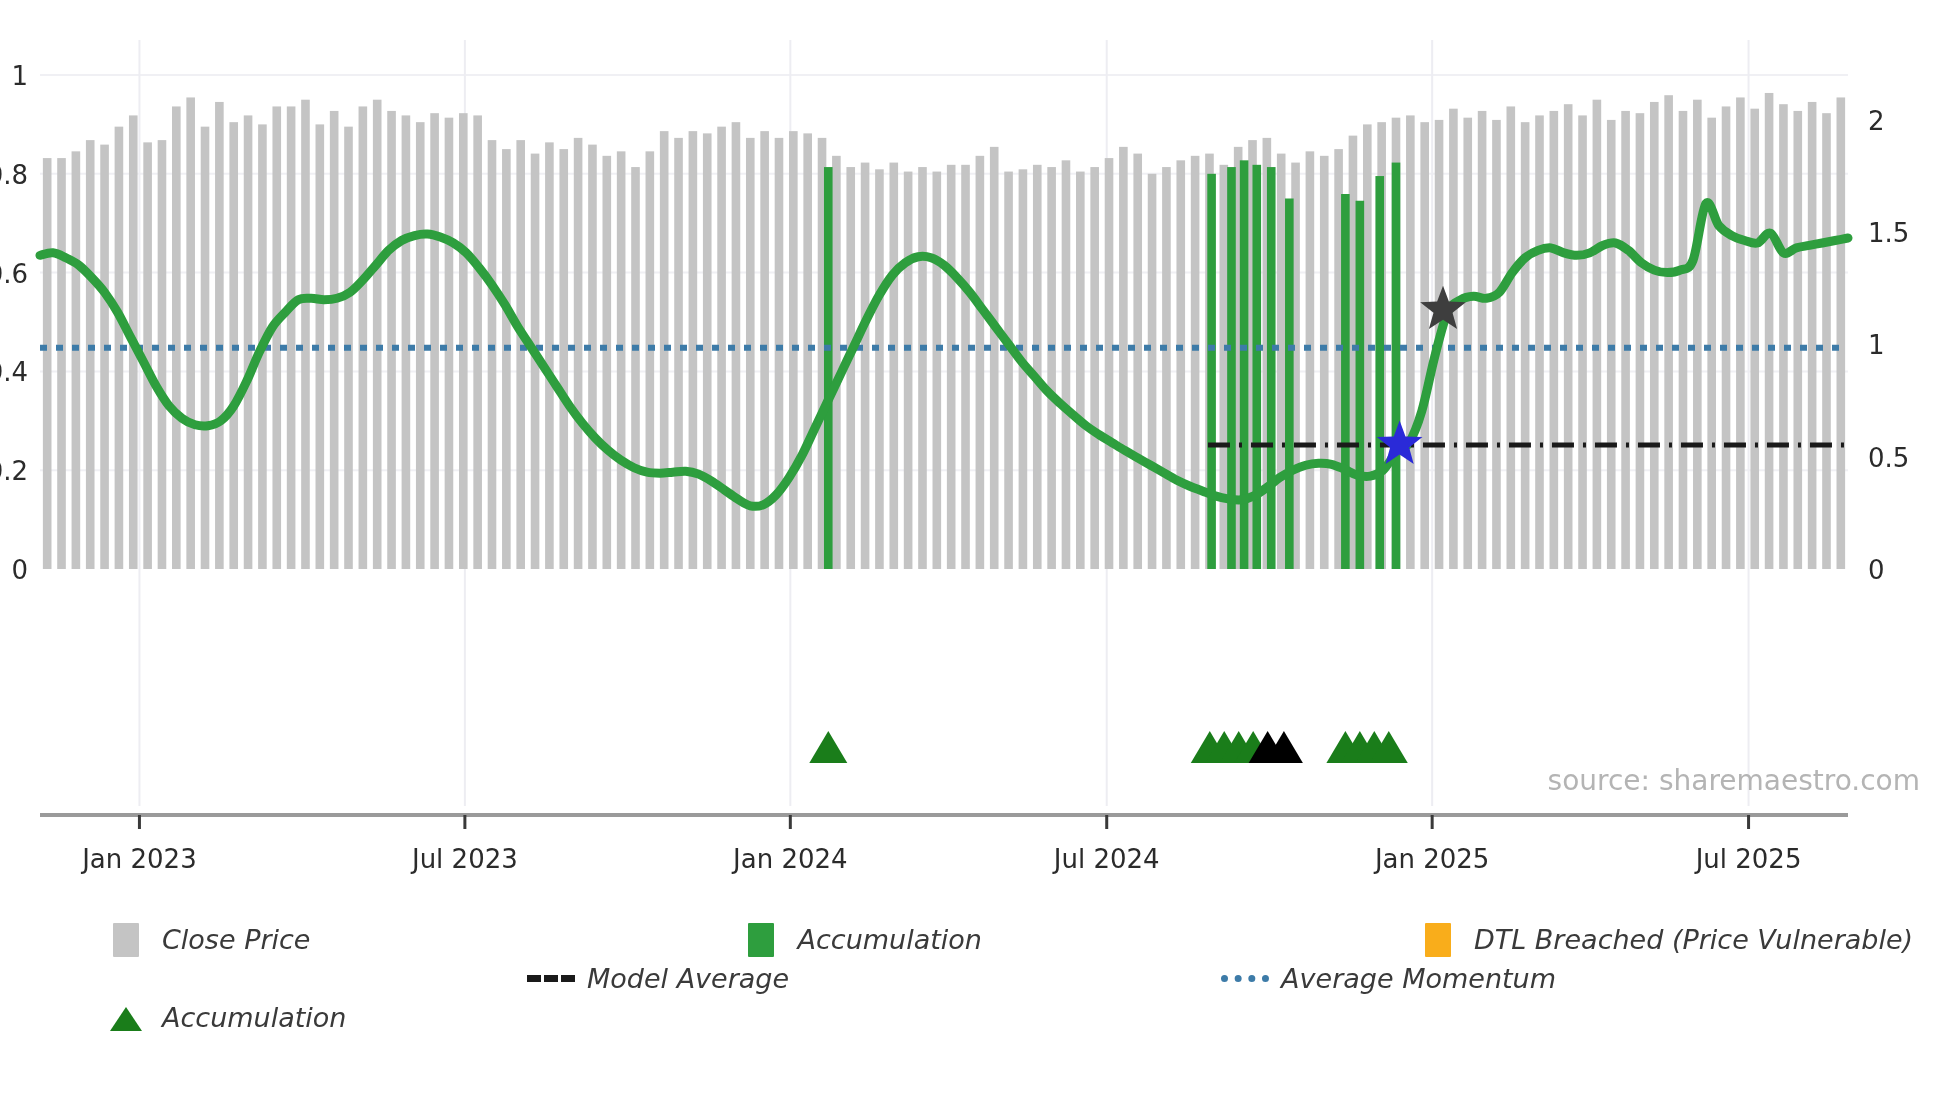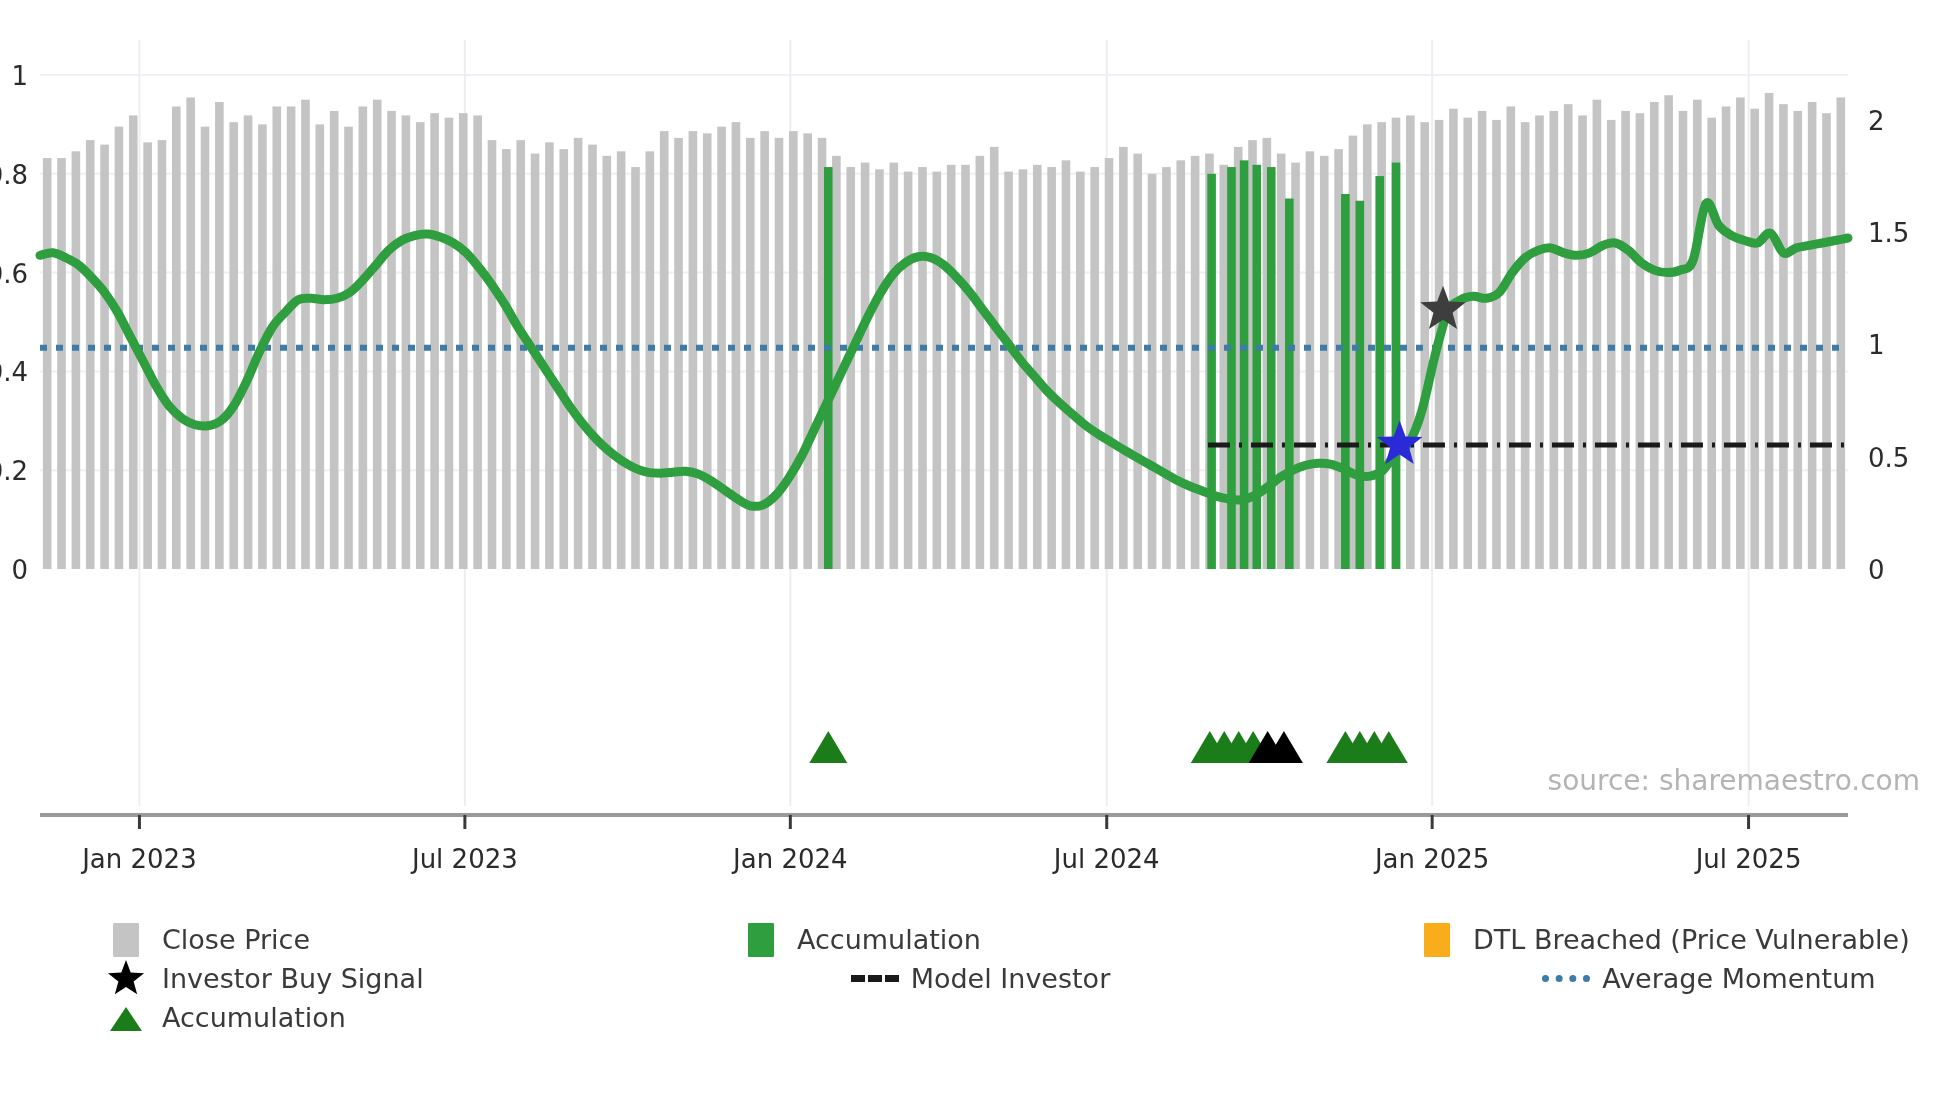--- a/index.html
+++ b/index.html
@@ -5,21 +5,21 @@
   html,body{margin:0;padding:0;background:#ffffff;}
   body{width:1960px;height:1102px;font-family:"DejaVu Sans","Liberation Sans",sans-serif;}
   #root{position:relative;width:1960px;height:1102px;overflow:hidden;background:#fff;}
 
   .plot-wrap{position:absolute;left:0;top:0;width:1960px;height:1102px;}
   svg.chart{position:absolute;left:0;top:0;width:1960px;height:1102px;display:block;}
   .tick-label{font-size:26px;fill:#2b2b2b;font-family:"DejaVu Sans","Liberation Sans",sans-serif;}
   .source-text{font-size:28px;fill:#b4b4b4;font-family:"DejaVu Sans","Liberation Sans",sans-serif;}
 
   .legend{position:absolute;left:100px;top:920px;width:1800px;}
-  .legend-row{display:flex;width:1800px;}
+  .legend-row{display:flex;width:1800px;font-style:italic;}
   .legend-item{display:flex;align-items:center;height:39px;}
   .legend-item .lbl{font-size:27px;color:#3a3a3a;white-space:nowrap;font-family:"DejaVu Sans","Liberation Sans",sans-serif;}
   .swatch{width:52px;min-width:52px;display:flex;align-items:center;justify-content:center;margin-right:10px;}
 
   .sw-rect{width:26px;height:34px;border-radius:1px;}
   .sw-dash{width:48px;height:0;border-top:7px dashed #1a1a1a;}
   .sw-dot{width:48px;height:0;border-top:7px dotted #3d7ba8;}
 </style>
 </head>
 <body>
@@ -240,33 +240,25 @@
           <span class="lbl">Accumulation</span>
         </div>
         <div class="legend-item" style="margin-left: 430px; position: relative; justify-content: flex-end;">
           <div class="swatch">
             <div class="sw-rect" style="background: rgb(249, 173, 27);"></div>
           </div>
           <span class="lbl">DTL Breached (Price Vulnerable)</span>
         </div>
       </div>
       <div class="legend-row">
-        <div class="legend-item" style="margin-left: 0px; position: relative;">
-          <div class="swatch">
-            <svg width="40" height="40" viewBox="0 0 40 40">
-              <path d="M20.00 1.00 L24.70 13.53 L38.07 14.13 L27.61 22.47 L31.17 35.37 L20.00 28.00 L8.83 35.37 L12.39 22.47 L1.93 14.13 L15.30 13.53 Z" fill="#000000"></path>
-            </svg>
-          </div>
-          <span class="lbl">Investor Buy Signal</span>
-        </div>
         <div class="legend-item" style="margin-left: 425px; position: relative;">
           <div class="swatch">
             <div class="sw-dash" style="border-top-color: rgb(26, 26, 26);"></div>
           </div>
-          <span class="lbl">Model Investor</span>
+          <span class="lbl">Model Average</span>
         </div>
         <div class="legend-item" style="margin-left: 430px; position: relative; text-align: right;">
           <div class="swatch">
             <div class="sw-dot" style="border-top-color: rgb(61, 123, 168);"></div>
           </div>
           <span class="lbl">Average Momentum</span>
         </div>
       </div>
       <div class="legend-row">
         <div class="legend-item" style="margin-left: 0px; position: relative;">

